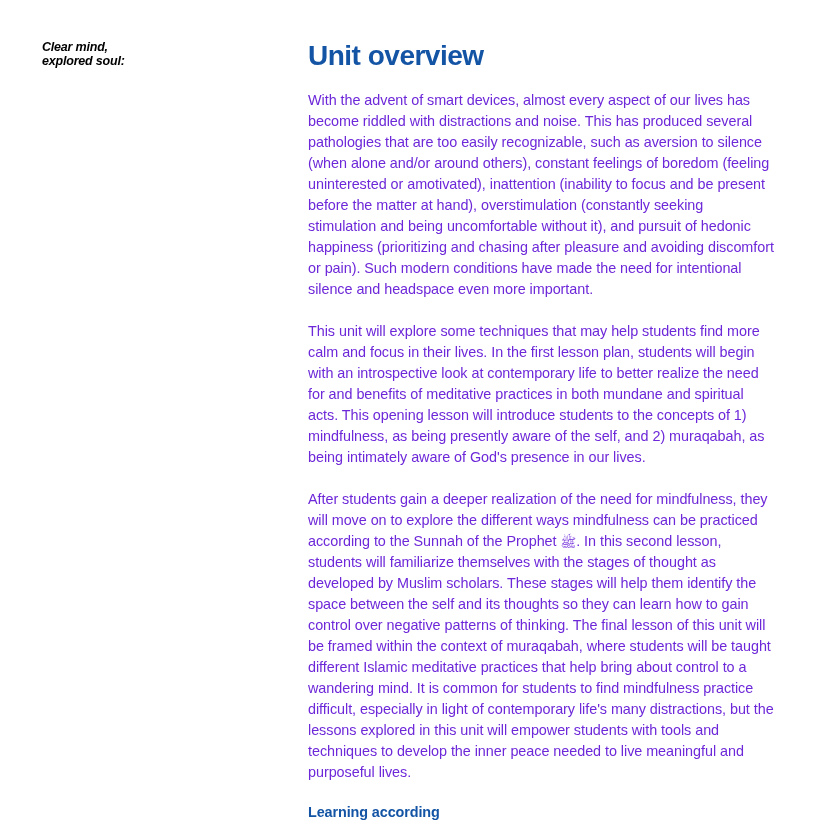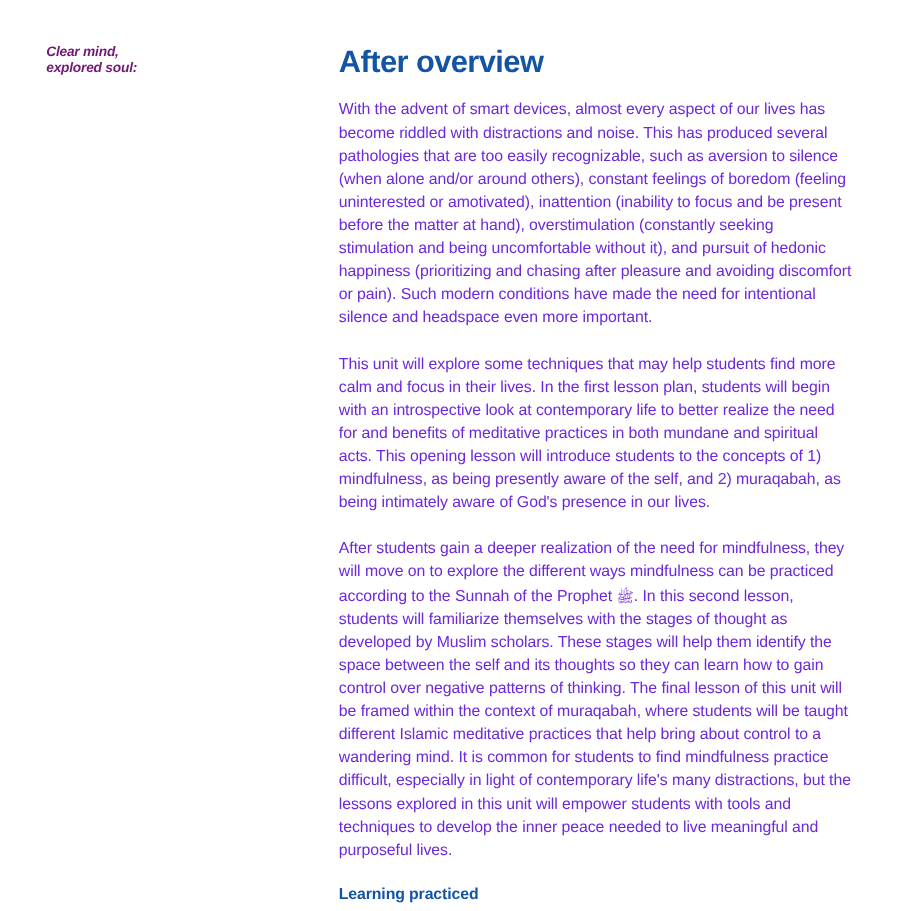--- a/index.html
+++ b/index.html
@@ -16,21 +16,21 @@
   }
 
   
   .logo {
     position: absolute;
     left: 42px;
     top: 41px;
     width: 200px;
   }
   .logo-tagline {
-    color: #701a75;
+    color: #000000;
     font-size: 12.5px;
     font-weight: bold;
     font-style: italic;
     line-height: 13.5px;
     letter-spacing: -0.2px;
   }
   .logo-tagline span { display: block; }
   .logo-name {
     color: #F5952E;
     font-size: 17.5px;
@@ -90,23 +90,23 @@
   <div class="logo-tagline">
     <span>Clear mind,</span>
     <span>explored soul:</span>
   </div>
   <div class="logo-name">
   </div>
 </div>
 
 <div class="content">
 
-  <h1 class="page-title">After overview</h1>
+  <h1 class="page-title">Unit overview</h1>
 
   <p class="body-para">With the advent of smart devices, almost every aspect of our lives has become riddled with distractions and noise. This has produced several pathologies that are too easily recognizable, such as aversion to silence (when alone and/or around others), constant feelings of boredom (feeling uninterested or amotivated), inattention (inability to focus and be present before the matter at hand), overstimulation (constantly seeking stimulation and being uncomfortable without it), and pursuit of hedonic happiness (prioritizing and chasing after pleasure and avoiding discomfort or pain). Such modern conditions have made the need for intentional silence and headspace even more important.</p>
 
   <p class="body-para"><span>This unit will explore some techniques that may help students find more calm and focus in their lives. In the first lesson plan, students will begin with an introspective look at contemporary life to better realize the need for and benefits of meditative practices in both mundane and spiritual acts. This opening lesson will introduce students to the concepts of 1) mindfulness, as being presently aware of the self, and 2) </span><span class="ital">muraqabah</span><span>, as being intimately aware of God's presence in our lives.</span></p>
 
   <p class="body-para"><span>After students gain a deeper realization of the need for mindfulness, they will move on to explore the different ways mindfulness can be practiced according to the Sunnah of the Prophet </span><span class="honorific">ﷺ</span><span>. In this second lesson, students will familiarize themselves with the stages of thought as developed by Muslim scholars. These stages will help them identify the space between the self and its thoughts so they can learn how to gain control over negative patterns of thinking. The final lesson of this unit will be framed within the context of </span><span class="ital">muraqabah</span><span>, where students will be taught different Islamic meditative practices that help bring about control to a wandering mind. It is common for students to find mindfulness practice difficult, especially in light of contemporary life's many distractions, but the lessons explored in this unit will empower students with tools and techniques to develop the inner peace needed to live meaningful and purposeful lives.</span></p>
 
-  <h2 class="section-title">Learning practiced</h2>
+  <h2 class="section-title">Learning according</h2>
 
 </div>
 
 </body></html>

